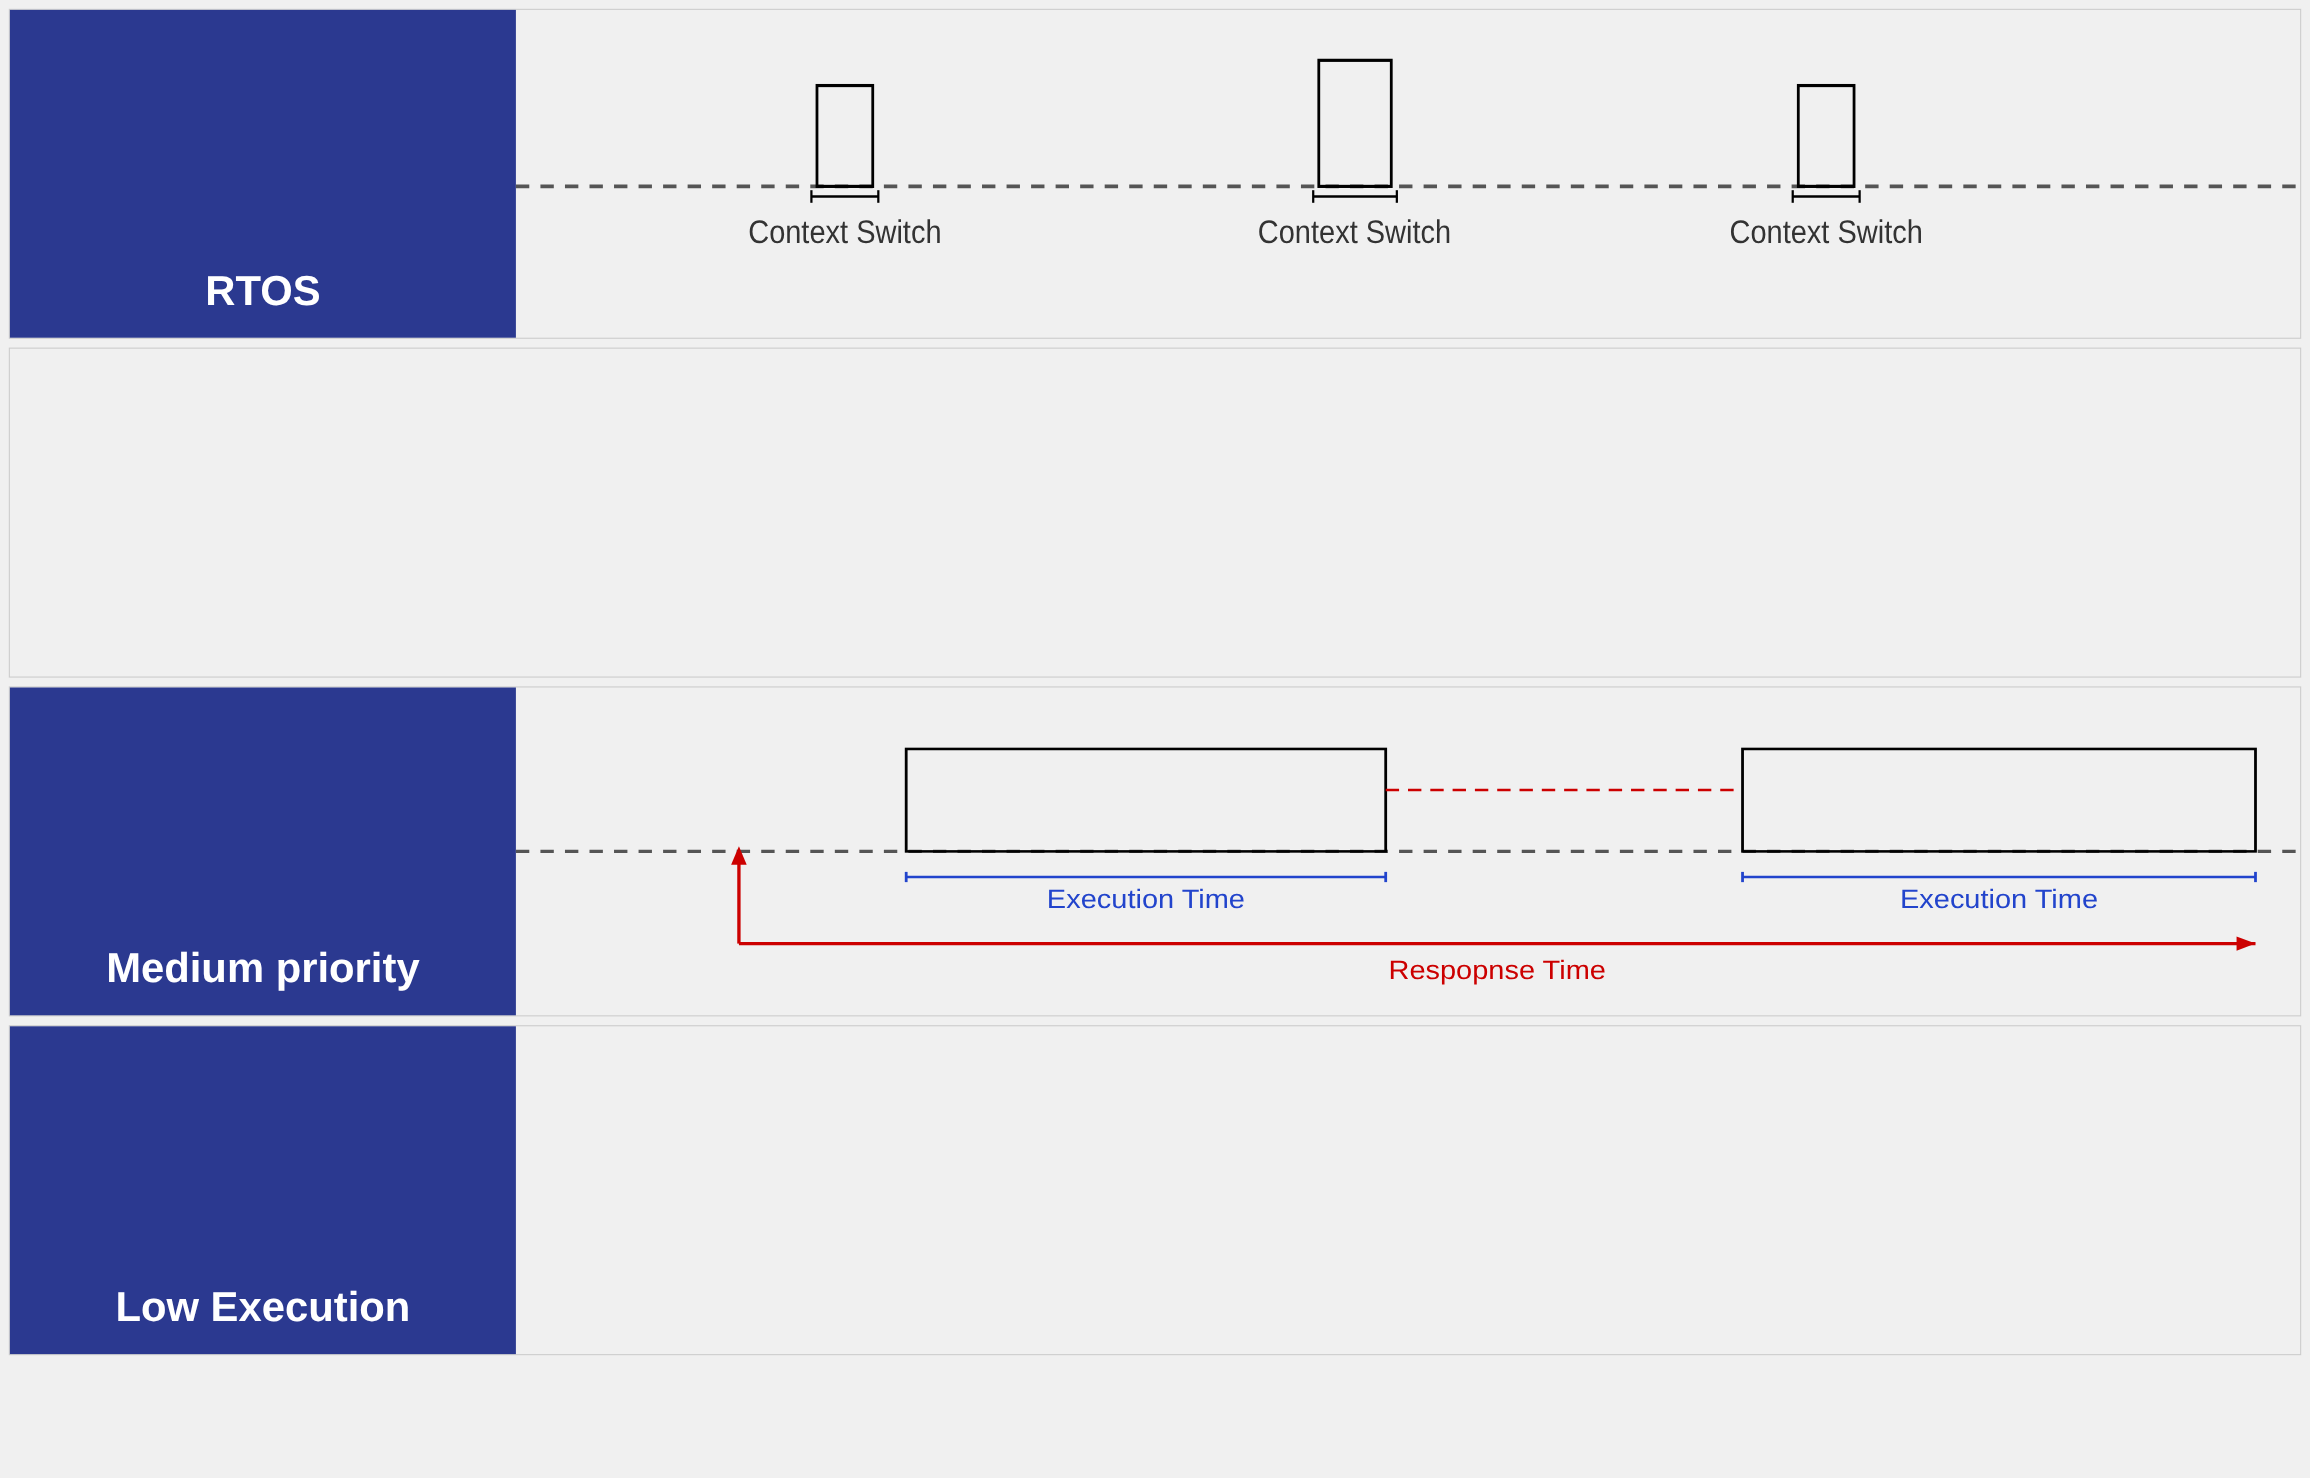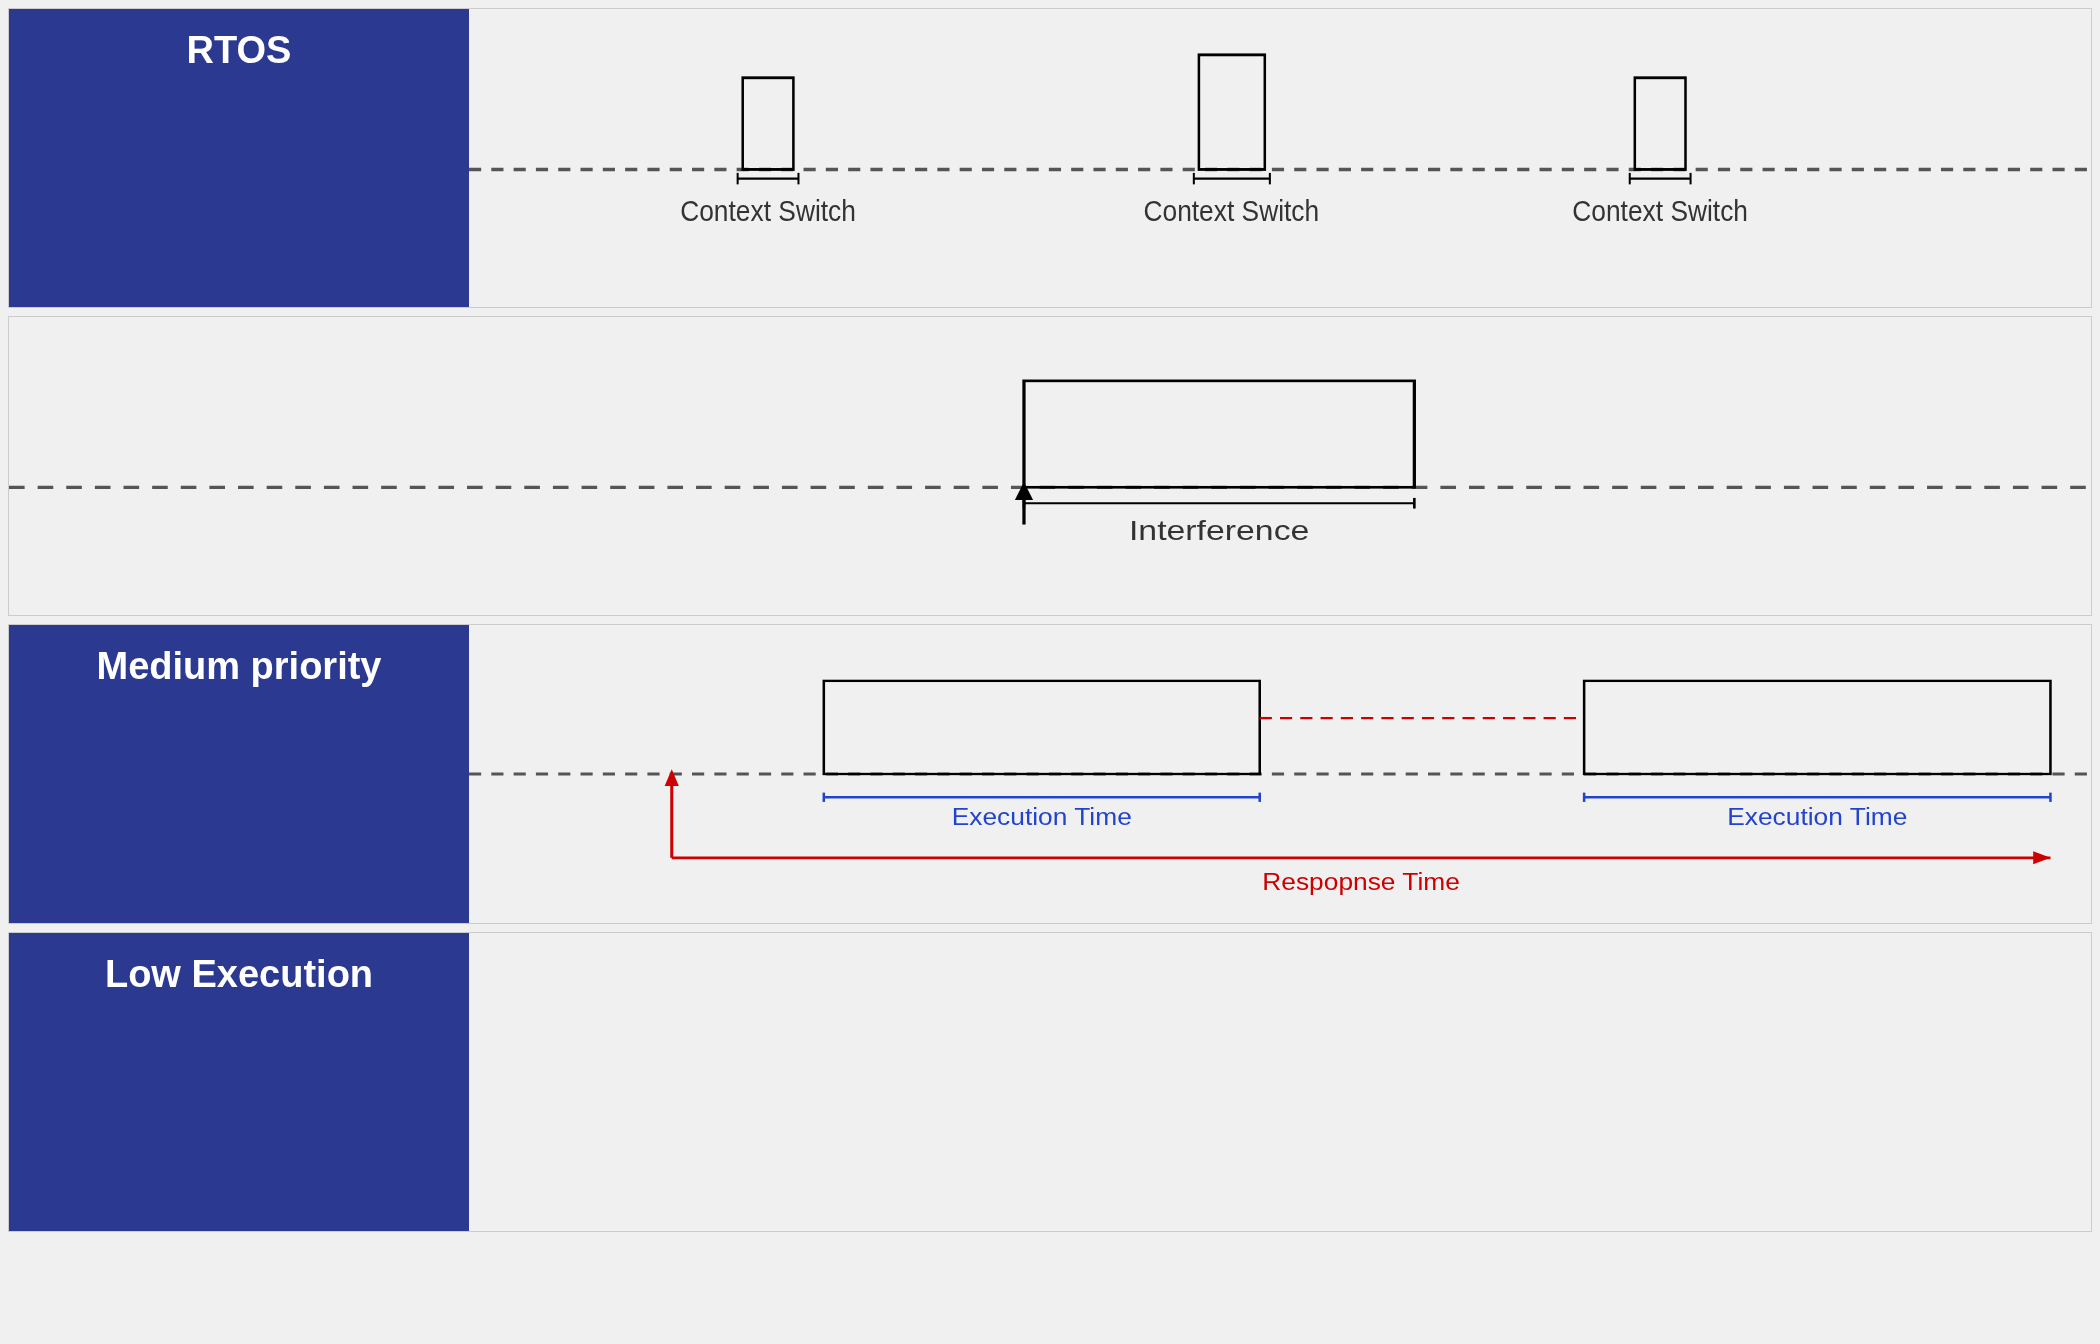--- a/index.html
+++ b/index.html
@@ -21,21 +21,21 @@
       border: 1px solid #ccc;
       background: #f0f0f0;
       min-height: 300px;
     }
 
     .label-col {
       width: 460px;
       min-width: 460px;
       background: #2b3990;
       display: flex;
-      align-items: flex-start;
+      align-items: flex-end;
       justify-content: center;
       padding: 20px;
     }
 
     .label-col span {
       color: #fff;
       font-size: 38px;
       font-weight: bold;
       text-align: center;
     }
@@ -89,36 +89,20 @@
       <rect x="1150" y="60" width="50" height="80" fill="none" stroke="#000" stroke-width="2.5"></rect>
       <line x1="1145" y1="148" x2="1205" y2="148" stroke="#000" stroke-width="2"></line>
       <line x1="1145" y1="143" x2="1145" y2="153" stroke="#000" stroke-width="2"></line>
       <line x1="1205" y1="143" x2="1205" y2="153" stroke="#000" stroke-width="2"></line>
       <text x="1175" y="185" text-anchor="middle" font-size="26" fill="#333" font-family="Arial">Context Switch</text>
     </svg>
   </div>
 </div>
 
 <div class="row" id="high-row">
-  <div class="diagram-col">
-    <svg class="diagram-svg" viewBox="0 0 1600 280" preserveAspectRatio="none">
-
-      <line x1="0" y1="160" x2="1600" y2="160" stroke="#555" stroke-width="3" stroke-dasharray="12,10"></line>
-
-      <rect x="780" y="60" width="300" height="100" fill="none" stroke="#000" stroke-width="2.5"></rect>
-
-      <line x1="780" y1="165" x2="780" y2="195" stroke="#000" stroke-width="2.5"></line>
-      <polygon points="780,155 773,172 787,172" fill="#000"></polygon>
-
-      <line x1="780" y1="175" x2="1080" y2="175" stroke="#000" stroke-width="2"></line>
-      <line x1="780" y1="170" x2="780" y2="180" stroke="#000" stroke-width="2"></line>
-      <line x1="1080" y1="170" x2="1080" y2="180" stroke="#000" stroke-width="2"></line>
-      <text x="930" y="210" text-anchor="middle" font-size="26" fill="#333" font-family="Arial">Interference</text>
-    </svg>
-  </div>
 </div>
 
 <div class="row" id="medium-row">
   <div class="label-col">
     <span>Medium priority</span>
   </div>
   <div class="diagram-col">
     <svg class="diagram-svg" viewBox="0 0 1600 320" preserveAspectRatio="none">
 
       <line x1="0" y1="160" x2="1600" y2="160" stroke="#555" stroke-width="3" stroke-dasharray="12,10"></line>

